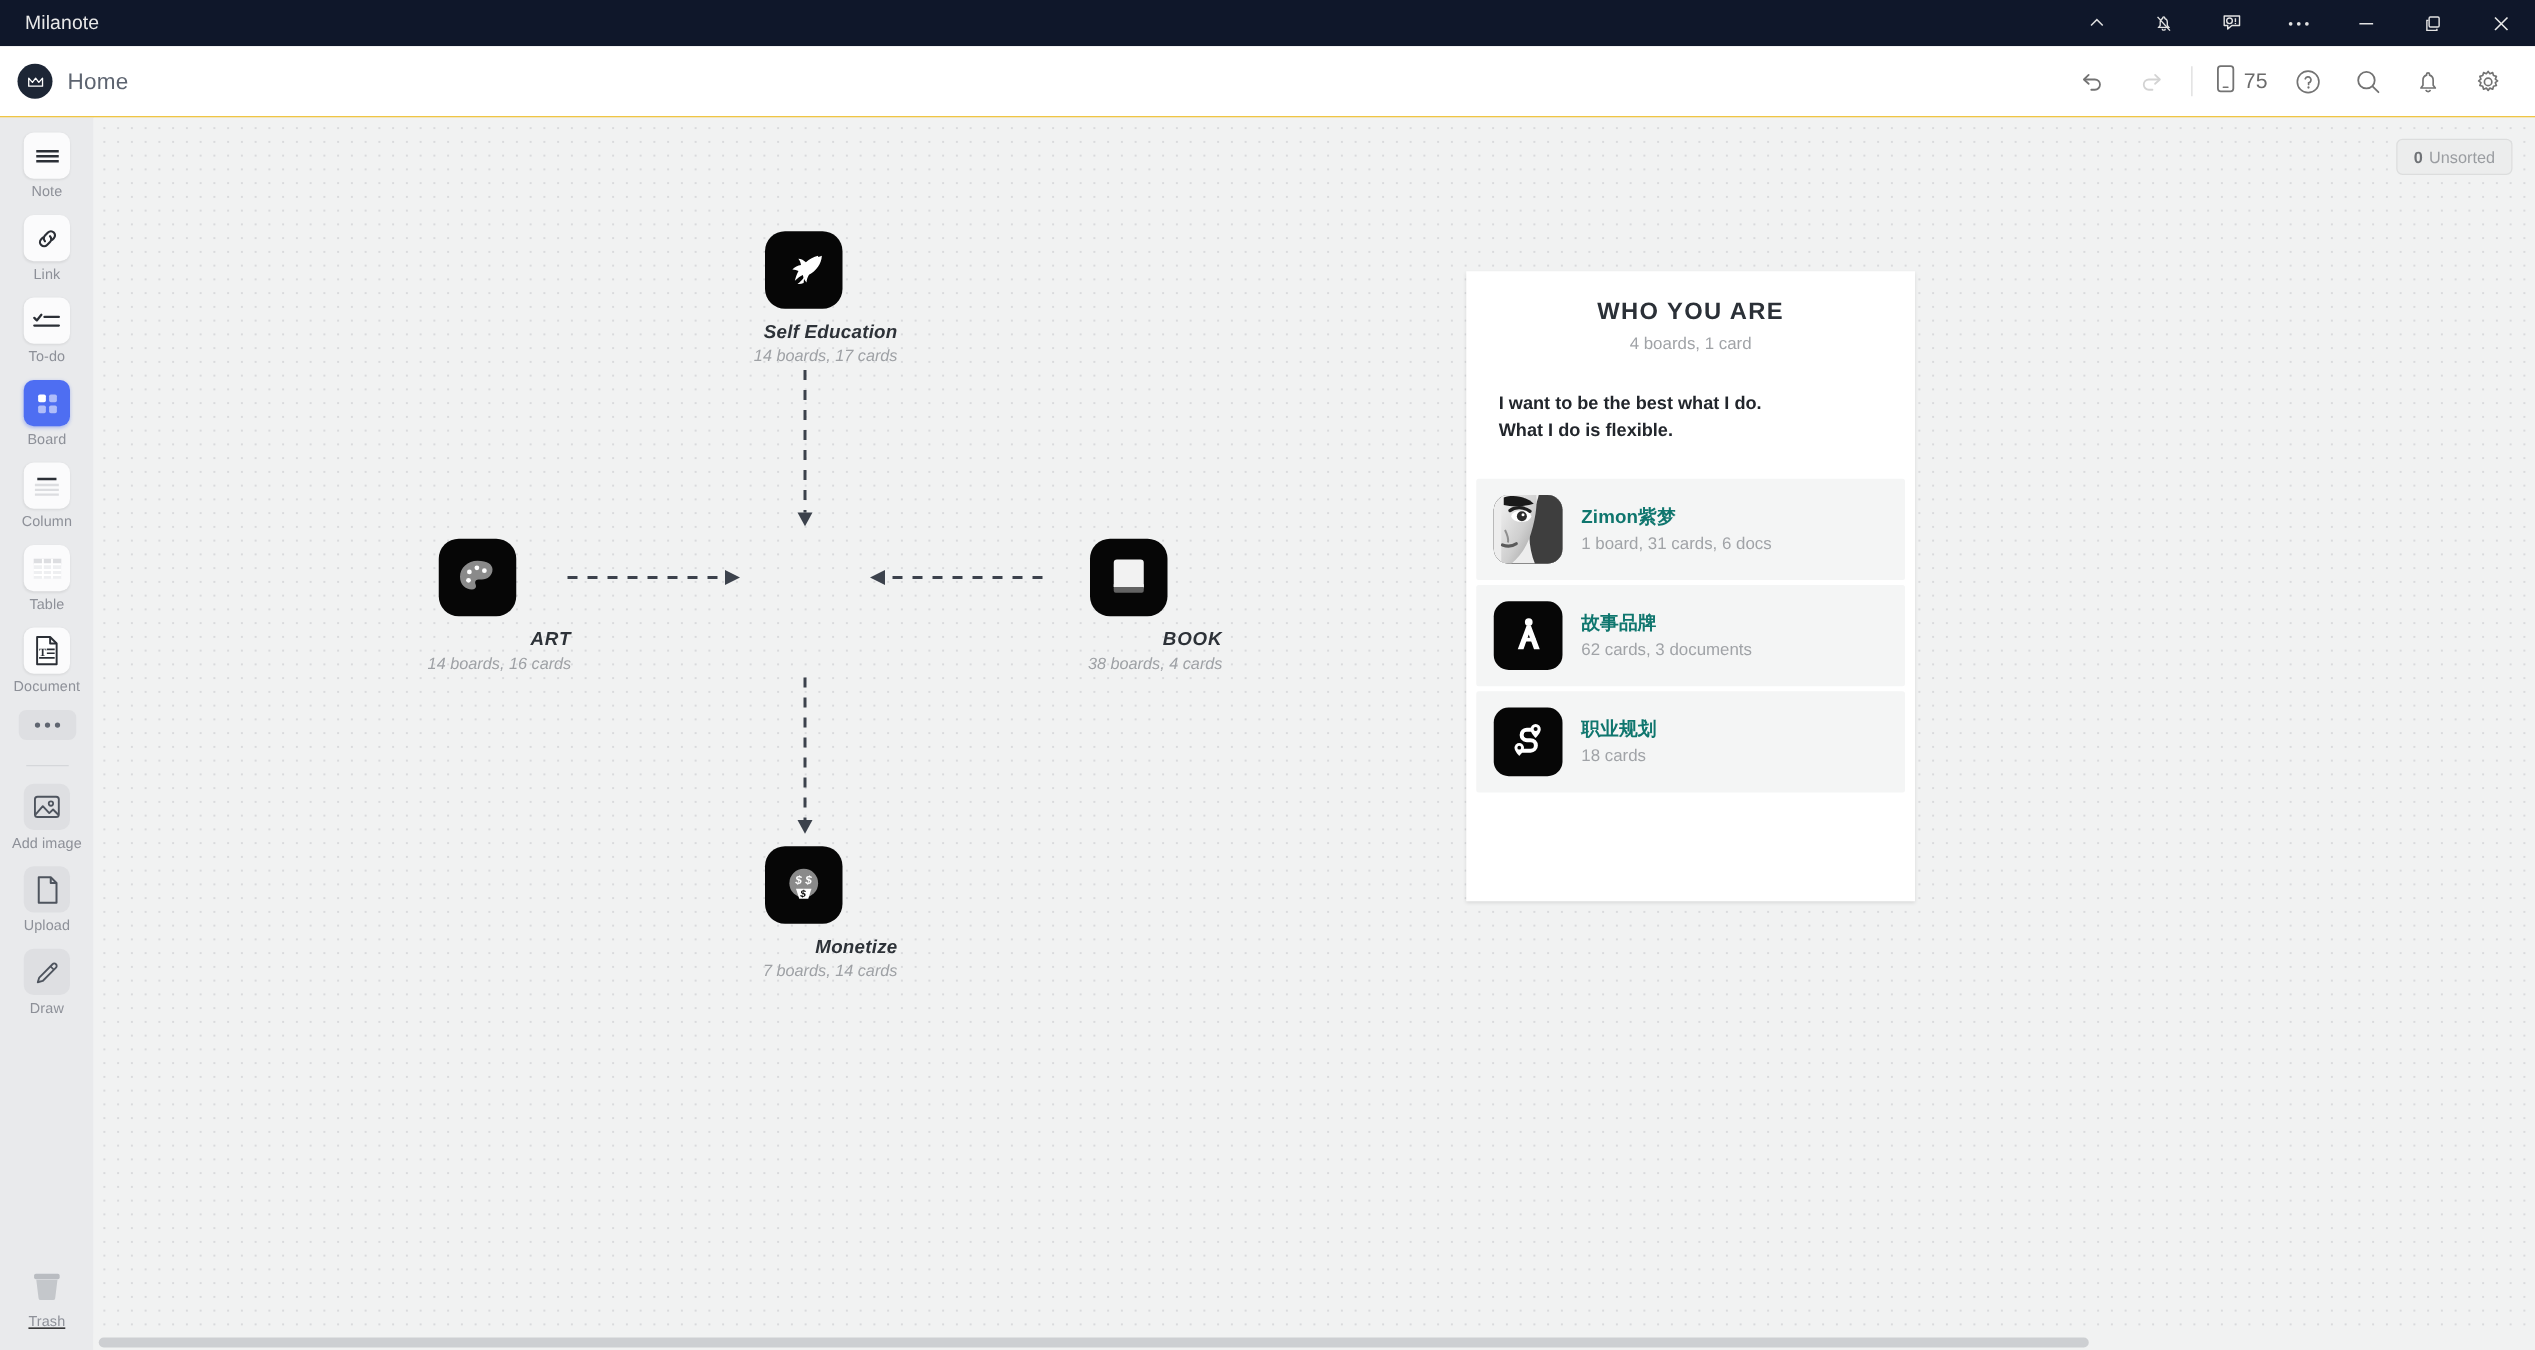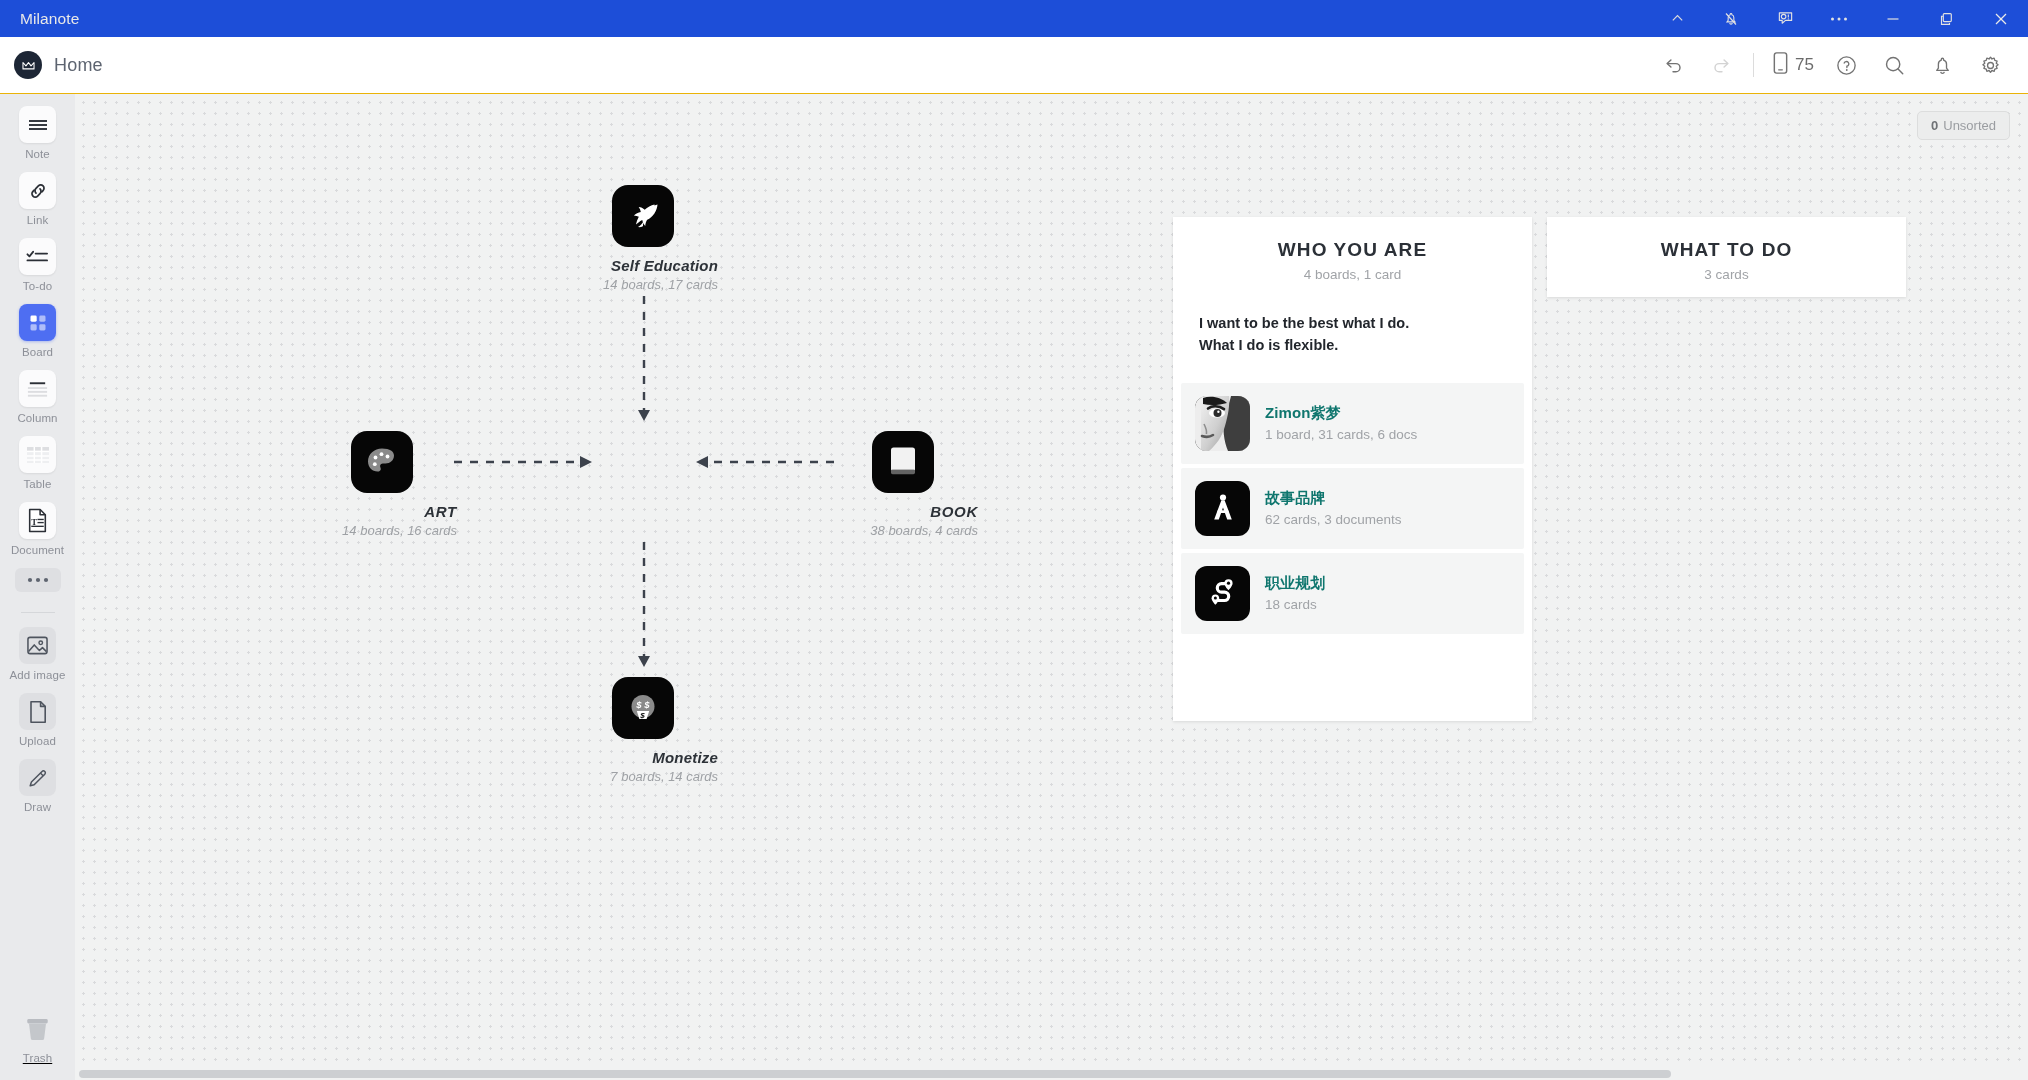--- a/index.html
+++ b/index.html
@@ -9,21 +9,21 @@
     overflow: hidden;
     font-family: "Liberation Sans", "DejaVu Sans", sans-serif;
     background: #ffffff;
     -webkit-font-smoothing: antialiased;
   }
 
   
   .titlebar {
     position: absolute; top: 0; left: 0;
     width: 2028px; height: 37px;
-    background: #1d4ed8;
+    background: #0f172a;
     display: flex; align-items: center;
   }
   .titlebar-title {
     color: #e8e8e8;
     font-size: 15.5px;
     margin-left: 20px;
     letter-spacing: .1px;
   }
   .titlebar-spacer { flex: 1; }
   .tb-btn {
@@ -604,23 +604,17 @@
         <div class="list-text">
           <div class="list-title">职业规划</div>
           <div class="list-sub">18 cards</div>
         </div>
       </div>
 
 
     </div>
   </div>
 
-  <div class="panel" style="left:1472px; top:123px; width:359px; height:80px;">
-    <div class="panel-head">
-      <div class="panel-title">WHAT TO DO</div>
-      <div class="panel-sub">3 cards</div>
-    </div>
-  </div>
 
   <div class="hscroll">
     <div class="hscroll-thumb"></div>
   </div>
 </div>
 
 </body></html>

